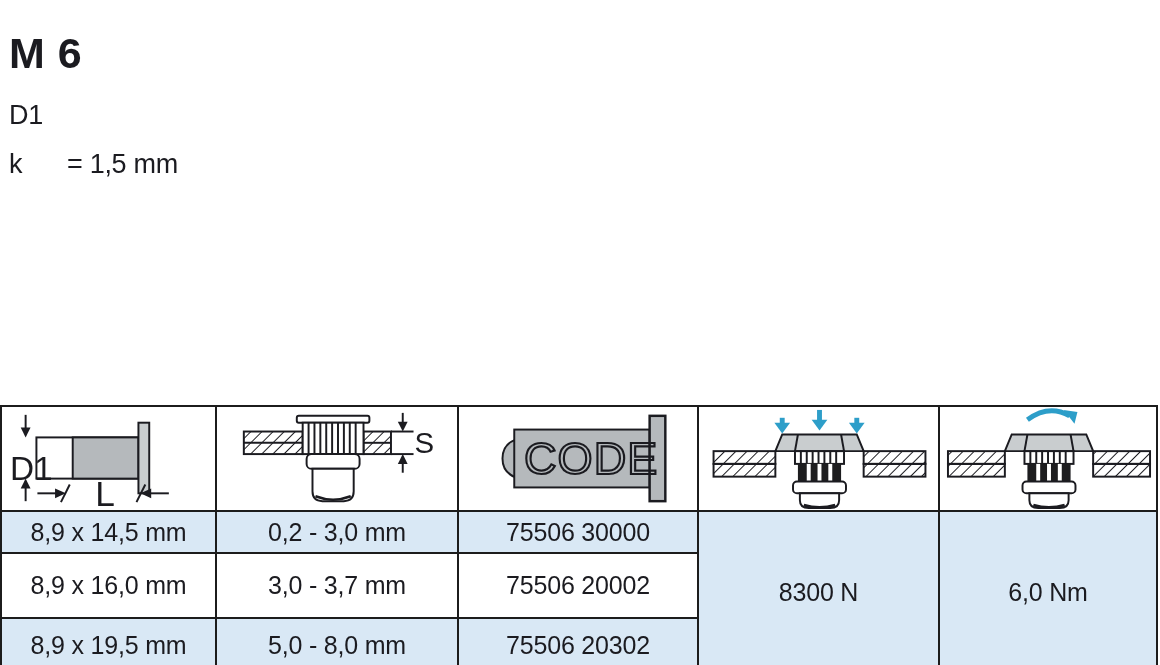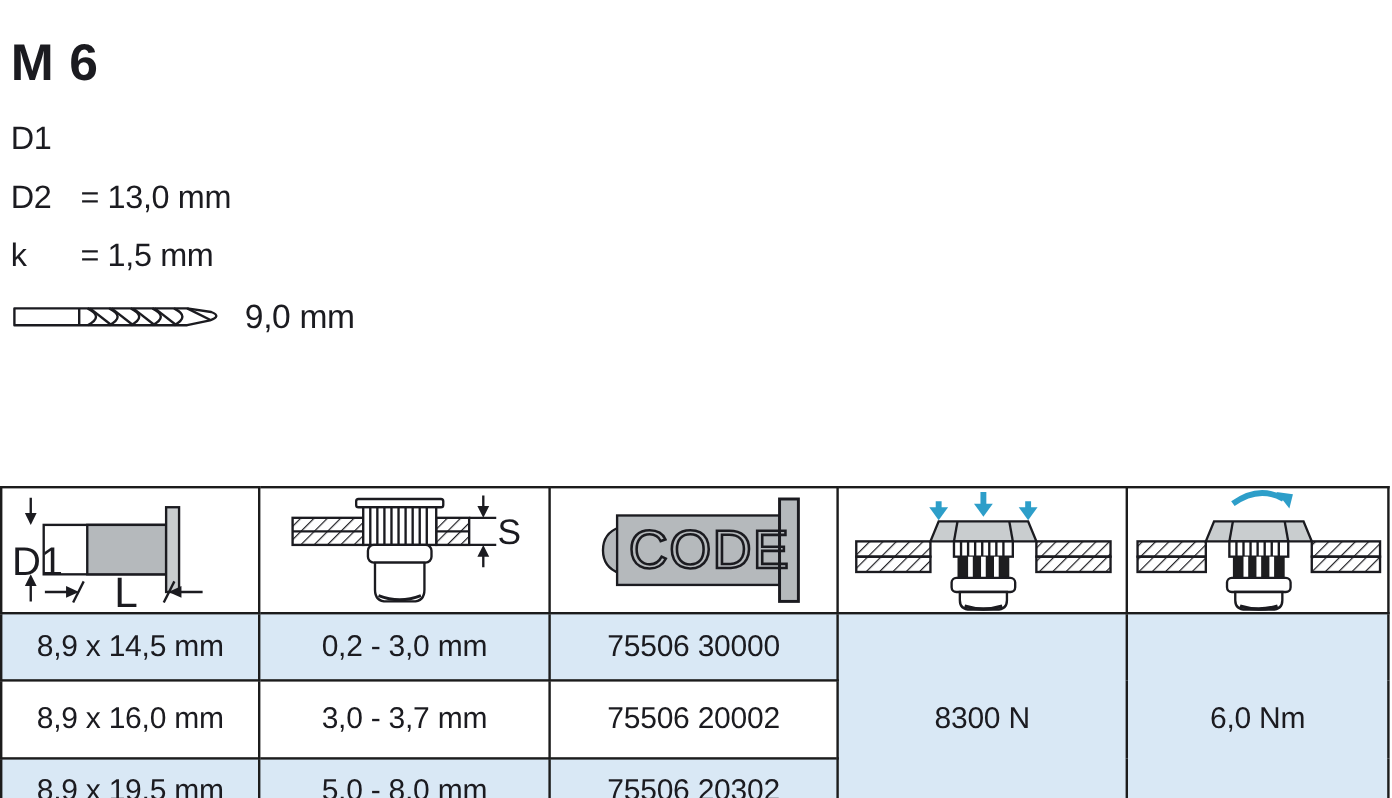--- a/index.html
+++ b/index.html
@@ -49,73 +49,46 @@
   }
   .spec-table th, .spec-table td {
     border: 2px solid #1c1c1c;
     padding: 0;
     text-align: center;
     vertical-align: middle;
     font-weight: 400;
   }
   .spec-table thead th { height: 103px; background: #ffffff; }
   .spec-table tbody td { font-size: 25px; letter-spacing: -0.2px; }
-  tr.r1 td { height: 56px; text-align: center; }
+  tr.r1 td { height: 42px; text-align: center; }
   tr.r2 td { height: 65px; }
   tr.r3 td { height: 55px; }
   tr.alt td { background: #d9e8f5; }
   td.merged { background: #d9e8f5; font-size: 27px; }
   svg { display: block; margin: 0 auto; }
   svg text { font-family: "Liberation Sans", sans-serif; }
 </style>
 </head>
 <body>
 
 <div class="page">
 
   <section class="specs">
     <h1 class="title">M 6</h1>
 
     <div class="spec-list">
       <div class="spec-row">
         <span class="spec-label">D1</span>
       </div>
       <div class="spec-row">
-        <span class="spec-label">D2</span>
-        <span class="spec-value">= 13,0 mm</span>
-      </div>
-      <div class="spec-row">
         <span class="spec-label">k</span>
         <span class="spec-value">= 1,5 mm</span>
       </div>
     </div>
 
-    <div class="drill-row">
-      <span>
-        <svg width="182" height="34" viewBox="0 0 182 34">
-          <g stroke="#1b1b20" stroke-width="2" fill="#ffffff" stroke-linejoin="round">
-            <path d="M3,10 H147 L167,13 Q176,16.5 166,20 L147,24 H3 Z"></path>
-          </g>
-          <g stroke="#1b1b20" stroke-width="2" fill="none">
-            <line x1="57" y1="10" x2="57" y2="24"></line>
-            <path d="M64,24 Q78,17 64,10"></path>
-            <path d="M82,24 Q96,17 82,10"></path>
-            <path d="M100,24 Q114,17 100,10"></path>
-            <path d="M118,24 Q132,17 118,10"></path>
-            <path d="M136,24 Q150,17 136,10"></path>
-            <line x1="66" y1="10" x2="84" y2="24"></line>
-            <line x1="84" y1="10" x2="102" y2="24"></line>
-            <line x1="102" y1="10" x2="120" y2="24"></line>
-            <line x1="120" y1="10" x2="138" y2="24"></line>
-            <line x1="147" y1="10" x2="166" y2="19.5"></line>
-          </g>
-        </svg>
-      </span>
-      <span class="drill-value">9,0 mm</span>
-    </div>
   </section>
 
   <table class="spec-table">
     <colgroup>
       <col style="width:215px">
         <col style="width:242px">
         <col style="width:240px">
         <col style="width:241px">
         <col style="width:218px">
     </colgroup>

